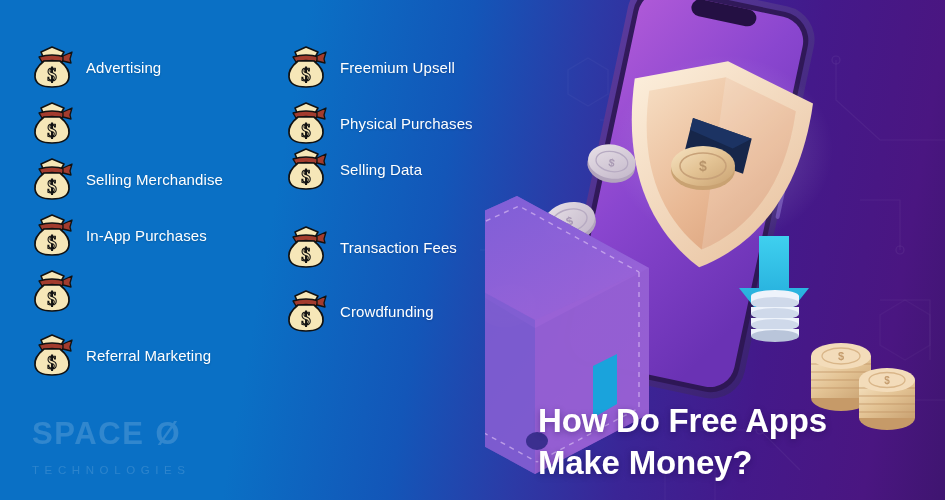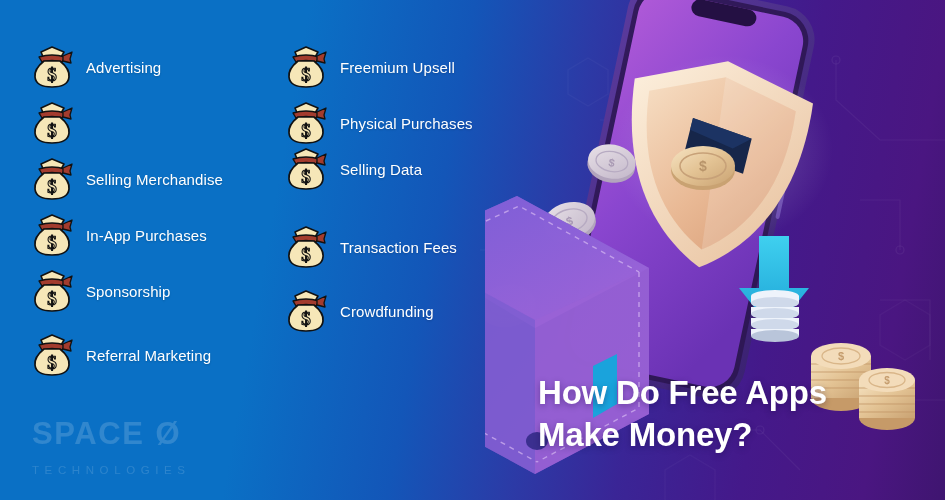--- a/index.html
+++ b/index.html
@@ -77,21 +77,21 @@
     font-size:11.5px;
     letter-spacing:5.6px;
     color:rgba(255,255,255,.14);
     line-height:1;
   }
   .logo .oslash { position:relative; display:inline-block; }
 
   
   .headline {
     position:absolute;
-    left:538px; top:372px;
+    left:538px; top:400px;
     width:400px;
     color:#ffffff;
     font-size:33px;
     font-weight:bold;
     line-height:1.27;
     letter-spacing:-.2px;
     text-shadow:0 2px 6px rgba(20,0,60,.35);
   }
   .headline .hl2 { display:block; }
 </style>
@@ -339,21 +339,20 @@
       </div>
 
       <div class="item" style="top:268px;">
         <svg class="bagwrap" viewBox="0 0 44 46">
           <path d="M11 8 L22 3 L34 8 L30 15 L14 15 Z" fill="#f6e7b8" stroke="#111" stroke-width="1.6" stroke-linejoin="round"></path>
           <path d="M9 13 Q22 9 35 13 L32 18 Q22 15 12 18 Z" fill="#a33c2e" stroke="#111" stroke-width="1.4" stroke-linejoin="round"></path>
           <path d="M33 12 L42 8 L40 15 L41 19 L33 17 Z" fill="#a33c2e" stroke="#111" stroke-width="1.3" stroke-linejoin="round"></path>
           <path d="M14 17 Q4 25 5 33 Q6 43 22 43 Q38 43 39 33 Q40 25 30 17 Z" fill="#f6e7b8" stroke="#111" stroke-width="1.7" stroke-linejoin="round"></path>
           <text x="22" y="37" font-family="Liberation Serif, serif" font-size="19" font-weight="bold" fill="#f6e7b8" stroke="#111" stroke-width="1.1" text-anchor="middle">$</text>
         </svg>
-        <span class="label">Sponsorship</span>
       </div>
 
       <div class="item" style="top:332px;">
         <svg class="bagwrap" viewBox="0 0 44 46">
           <path d="M11 8 L22 3 L34 8 L30 15 L14 15 Z" fill="#f6e7b8" stroke="#111" stroke-width="1.6" stroke-linejoin="round"></path>
           <path d="M9 13 Q22 9 35 13 L32 18 Q22 15 12 18 Z" fill="#a33c2e" stroke="#111" stroke-width="1.4" stroke-linejoin="round"></path>
           <path d="M33 12 L42 8 L40 15 L41 19 L33 17 Z" fill="#a33c2e" stroke="#111" stroke-width="1.3" stroke-linejoin="round"></path>
           <path d="M14 17 Q4 25 5 33 Q6 43 22 43 Q38 43 39 33 Q40 25 30 17 Z" fill="#f6e7b8" stroke="#111" stroke-width="1.7" stroke-linejoin="round"></path>
           <text x="22" y="37" font-family="Liberation Serif, serif" font-size="19" font-weight="bold" fill="#f6e7b8" stroke="#111" stroke-width="1.1" text-anchor="middle">$</text>
         </svg>

